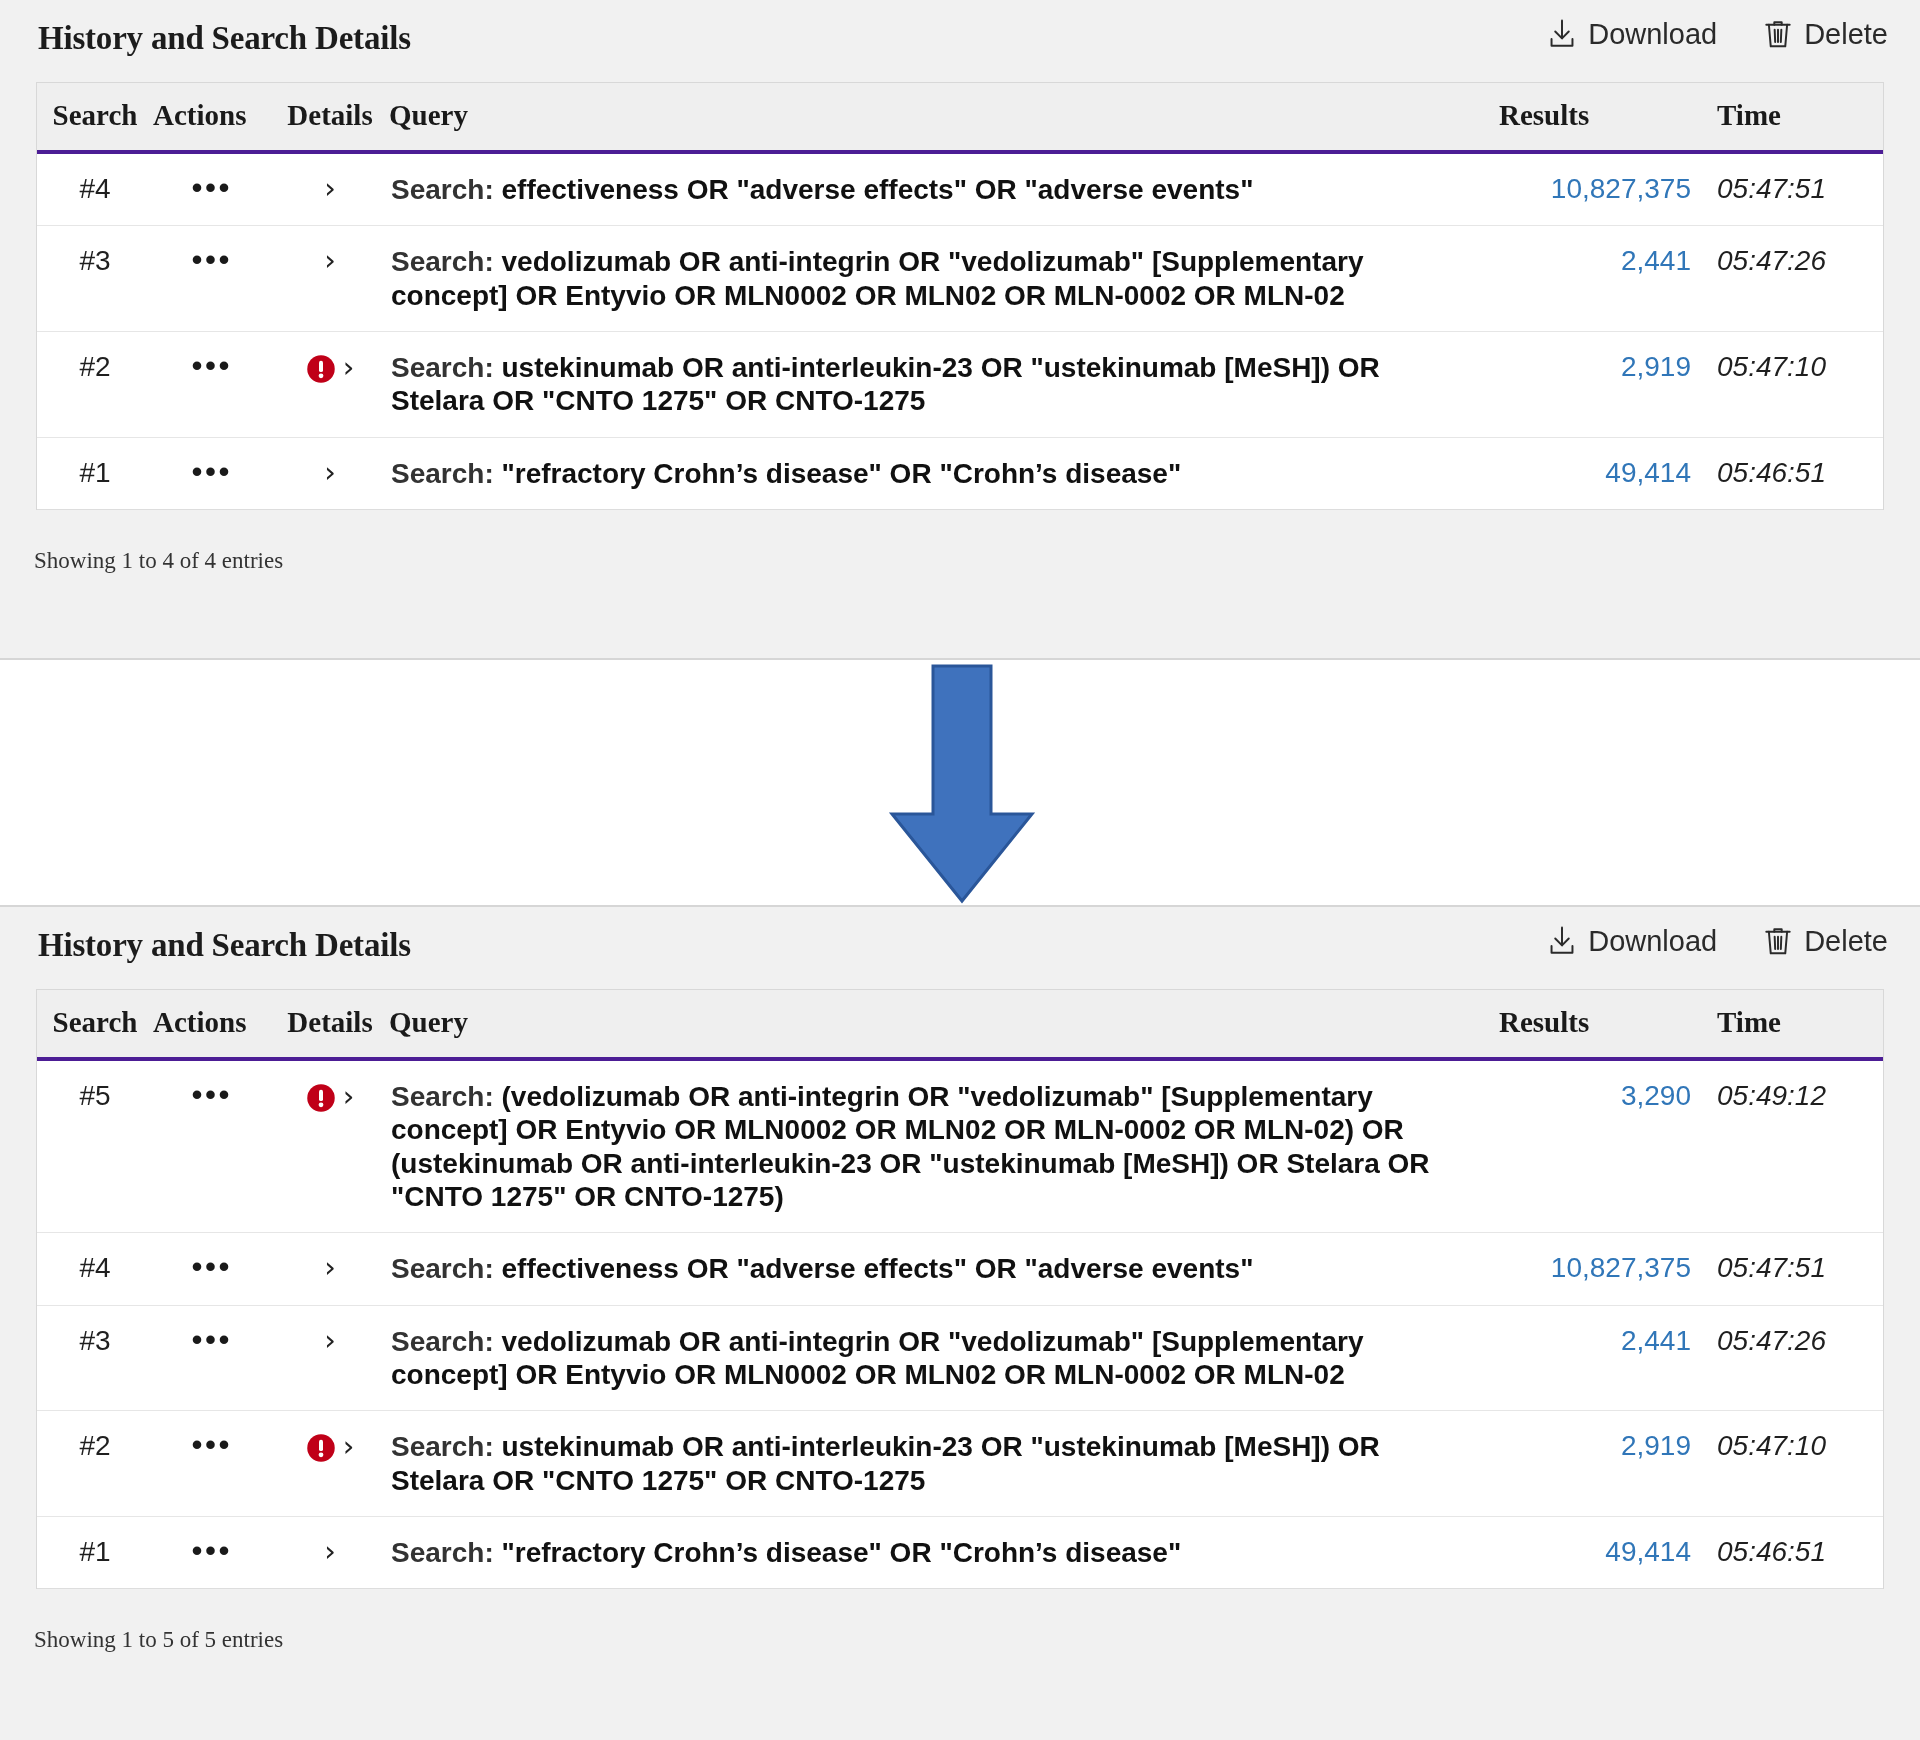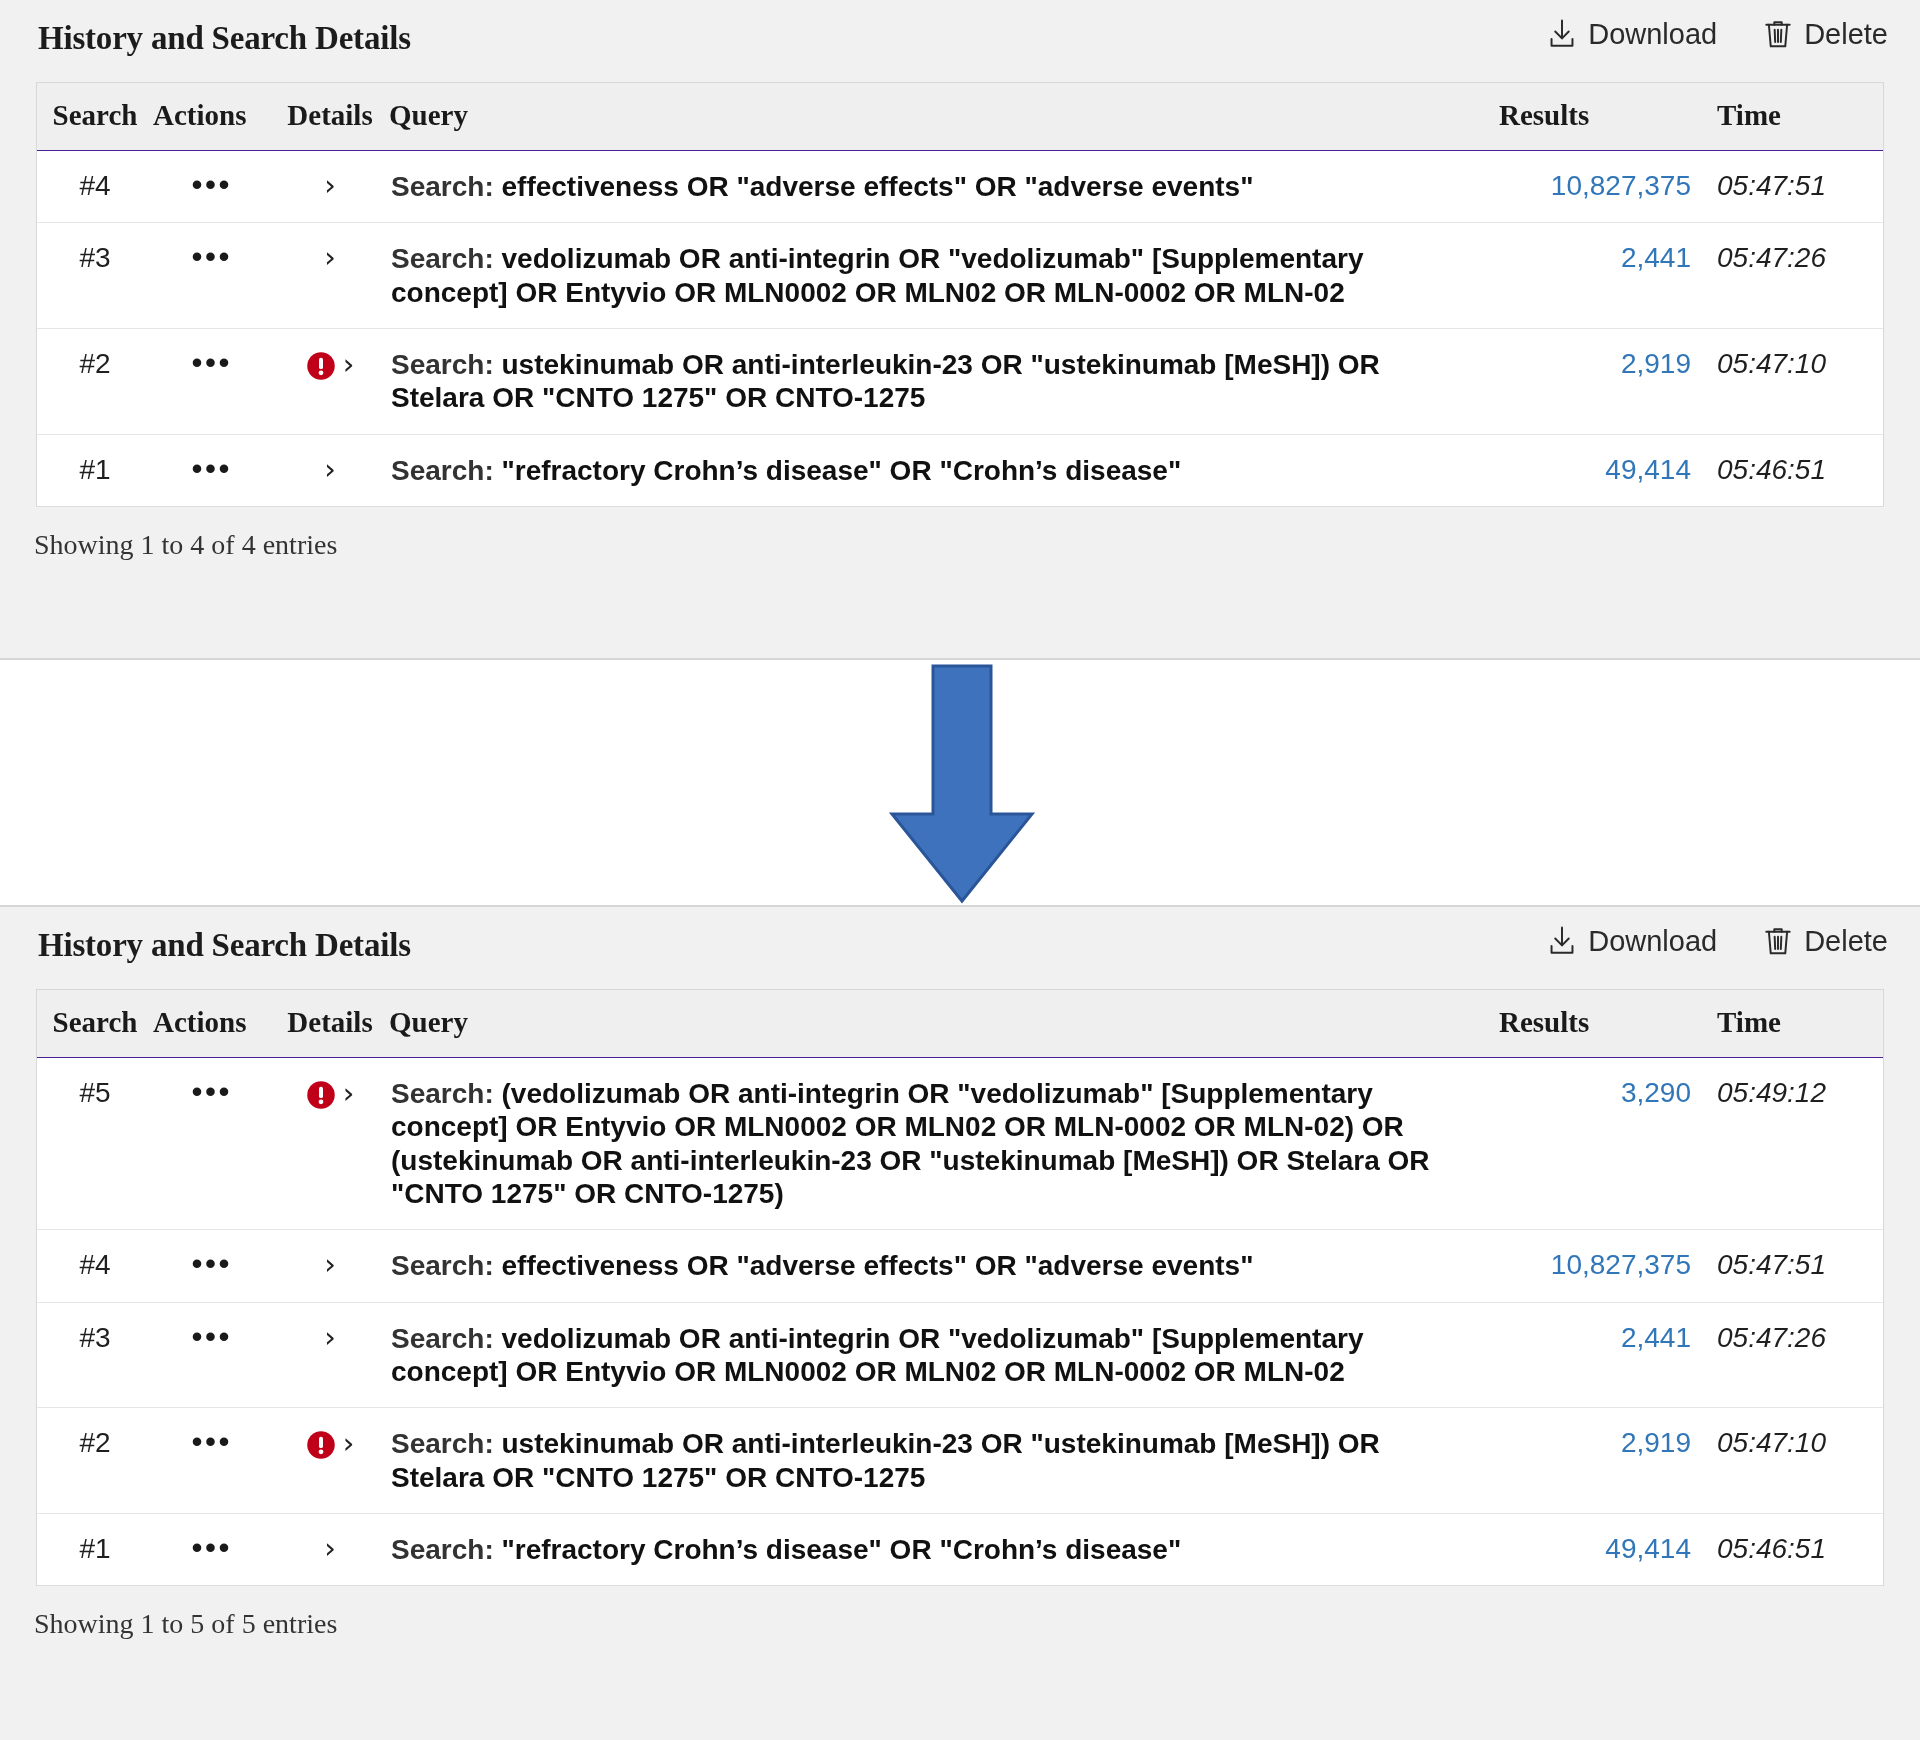--- a/index.html
+++ b/index.html
@@ -88,21 +88,21 @@
     border-collapse: collapse;
     table-layout: fixed;
   }
   table.hist thead th {
     background: #efefef;
     font-family: "Liberation Serif", serif;
     font-size: 29px;
     font-weight: 700;
     color: #1a1a1a;
     padding: 16px 0 18px 0;
-    border-bottom: 1px solid #4c1d95;
+    border-bottom: 4px solid #4c1d95;
     text-align: left;
     white-space: nowrap;
   }
   .c-search  { width: 116px; text-align: center !important; }
   .c-actions { width: 118px; text-align: right; }
   .c-details { width: 118px; text-align: center !important; }
   .c-query   { width: auto; }
   .c-results { width: 192px; text-align: right; padding-right: 12px !important; }
   .c-time    { width: 166px; text-align: left !important; padding-left: 14px !important; }
 
@@ -188,22 +188,22 @@
   }
   td.cell-time {
     text-align: left;
     padding-left: 14px;
     color: #2a2a2a;
     font-size: 28px;
     white-space: nowrap;
     font-style: italic;
   }
   .showing {
-    margin: 22px 0 0 34px;
-    font-size: 28px;
+    margin: 38px 0 0 34px;
+    font-size: 23px;
     color: #333333;
     font-family: "Liberation Serif", serif;
   }
 
   
   .gap {
     position: absolute;
     left: 0;
     top: 660px;
     width: 1920px;

